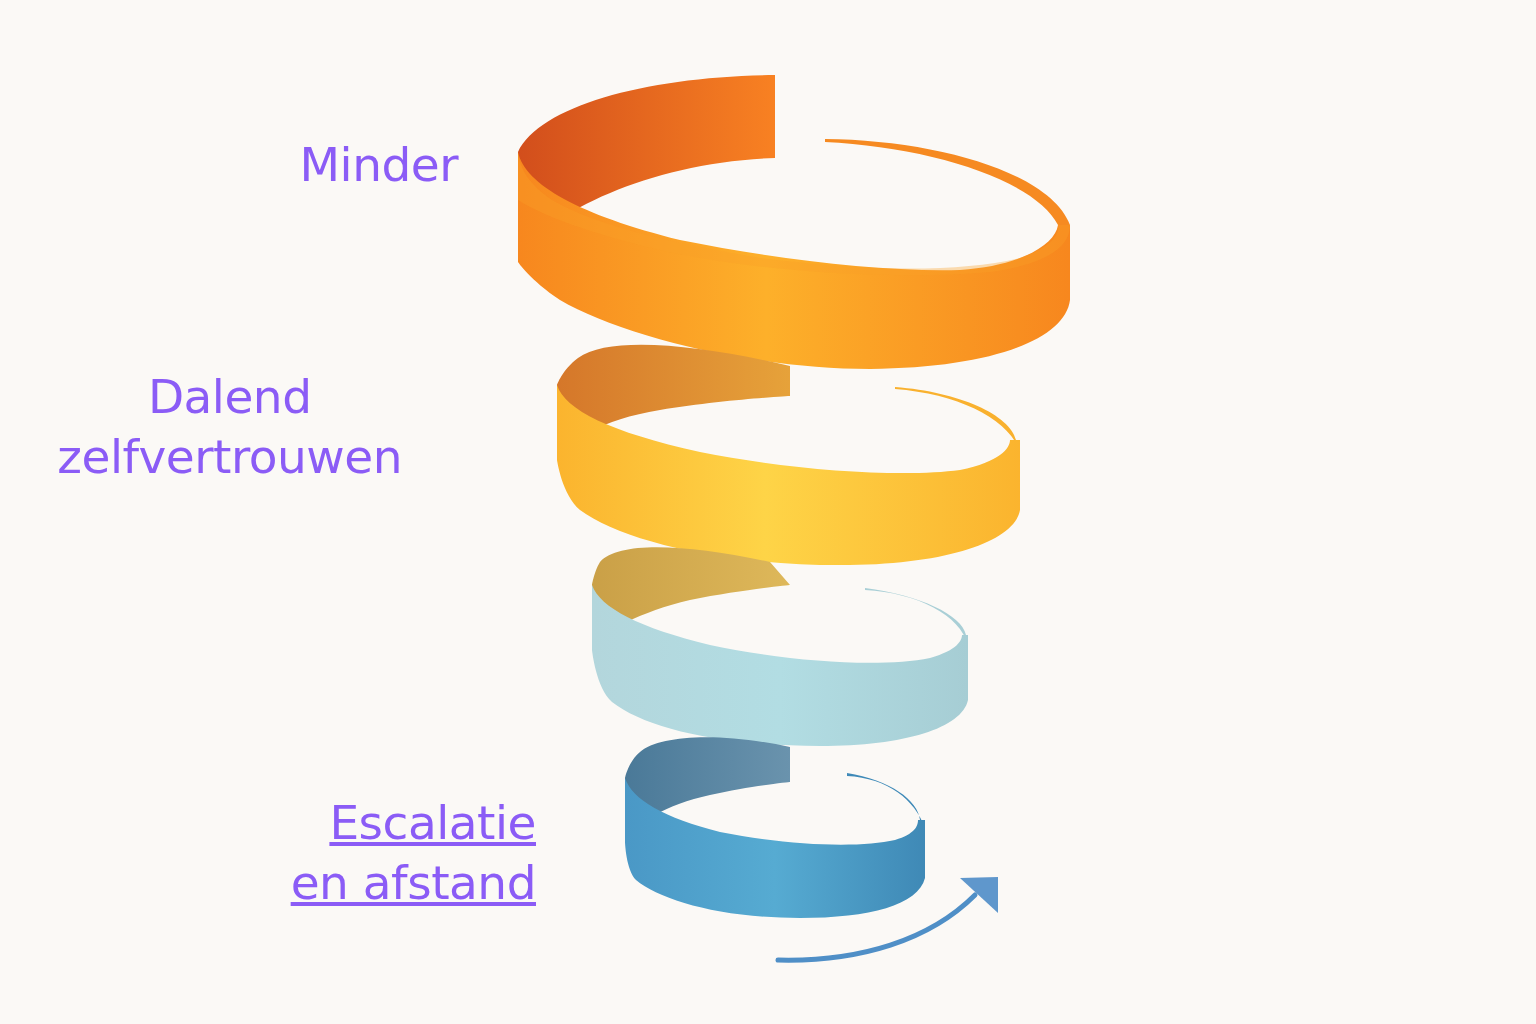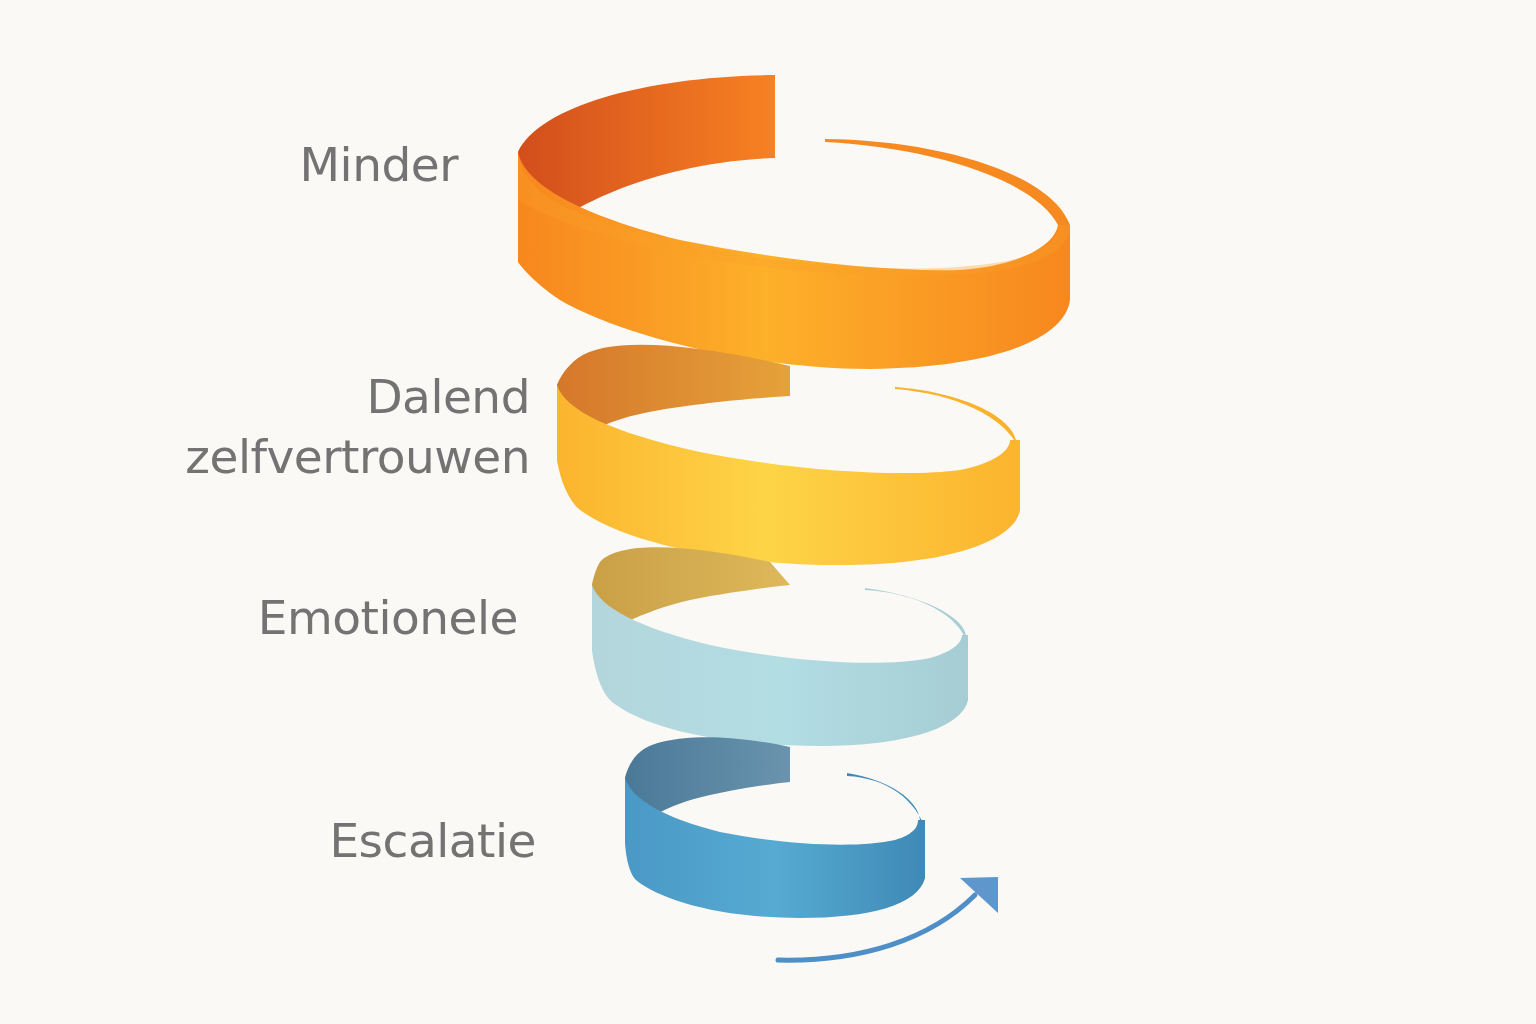--- a/index.html
+++ b/index.html
@@ -5,43 +5,43 @@
   html, body { margin: 0; padding: 0; }
   body {
     width: 1536px; height: 1024px; overflow: hidden;
     background: #fbf9f6;
     position: relative;
     font-family: "DejaVu Sans", "Liberation Sans", sans-serif;
   }
   .label {
     position: absolute;
     text-align: right;
-    color: #737373;
+    color: #8b5cf6;
     font-size: 47px;
     line-height: 60px;
     letter-spacing: -0.5px;
   }
   .label span { display: block; }
   svg.spiral { position: absolute; left: 0; top: 0; }
 </style>
 </head>
 <body>
 
 <div class="label" style="right:1078px; top:135px;">
   <span>Minder</span>
 </div>
-<div class="label" style="right:1006px; top:367px;">
+<div class="label" style="right:1134px; top:367px;text-align:center;">
   <span>Dalend</span>
   <span>zelfvertrouwen</span>
 </div>
 <div class="label" style="right:1018px; top:588px;">
-  <span>Emotionele</span>
 </div>
-<div class="label" style="right:1000px; top:811px;">
+<div class="label" style="right:1000px; top:793px;text-decoration:underline;">
   <span>Escalatie</span>
+  <span>en afstand</span>
 </div>
 
 <svg class="spiral" width="1536" height="1024" viewBox="0 0 1536 1024">
   <defs>
     <linearGradient id="g1front" x1="0" y1="0" x2="1" y2="0">
       <stop offset="0" stop-color="#f7871e"></stop>
       <stop offset="0.45" stop-color="#fdb02a"></stop>
       <stop offset="1" stop-color="#f7871e"></stop>
     </linearGradient>
     <linearGradient id="g1back" x1="0" y1="0" x2="1" y2="0">

